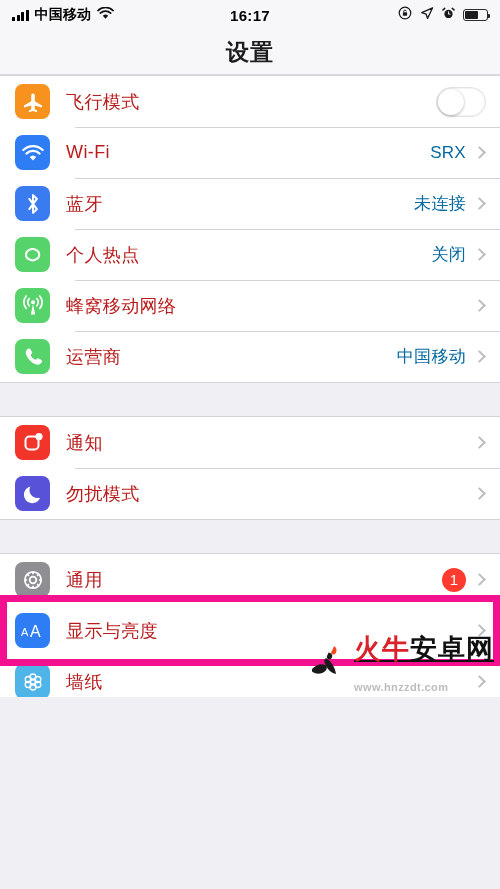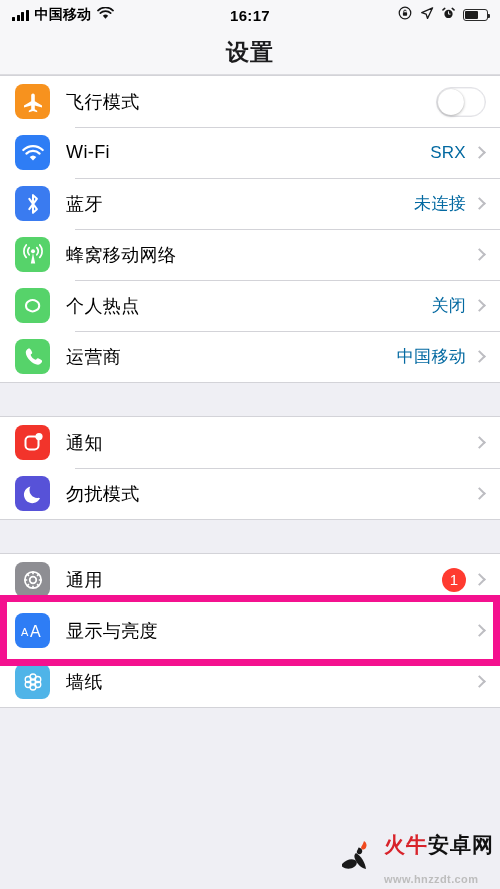--- a/index.html
+++ b/index.html
@@ -5,21 +5,21 @@
 <style>
   * { box-sizing: border-box; margin: 0; padding: 0; }
   html, body {
     width: 500px; height: 889px;
     background: #EFEFF4;
     font-family: "Liberation Sans", "DejaVu Sans", sans-serif;
     overflow: hidden;
   }
   #phone {
     position: relative;
-    width: 500px; height: 889px;
+    width: 500px; height: 697px;
     background: #EFEFF4;
     overflow: hidden;
   }
 
   
   .statusbar {
     position: relative;
     height: 30px;
     background: #F7F7F9;
     display: flex;
@@ -75,21 +75,21 @@
     content: ""; position: absolute; left: 75px; right: 0; top: 0;
     height: 0.5px; background: #d3d3d8;
   }
   .icon {
     width: 35px; height: 35px; border-radius: 8px;
     flex: 0 0 35px;
     display: flex; align-items: center; justify-content: center;
     overflow: hidden;
   }
   .label {
-    margin-left: 16px; font-size: 18px; color: #000000; letter-spacing: .4px;
+    margin-left: 16px; font-size: 18px; color: #b91c1c; letter-spacing: .4px;
     white-space: nowrap;
   }
   .right {
     margin-left: auto; display: flex; align-items: center;
     padding-right: 14px; gap: 9px;
   }
   .detail { font-size: 17px; color: #0369a1; letter-spacing: .3px; }
   .chev {
     width: 9px; height: 9px;
     border-right: 2px solid #bdbdc2; border-top: 2px solid #bdbdc2;
@@ -121,21 +121,21 @@
     z-index: 5;
   }
 
   
   .watermark {
     position: absolute; right: 6px; bottom: 4px;
     display: flex; align-items: center; gap: 4px;
     z-index: 9;
   }
   .wm-text { display: flex; flex-direction: column; line-height: 1; }
-  .wm-main { font-size: 21px; font-weight: 700; color: #111; letter-spacing: 1px; }
+  .wm-main { font-size: 27px; font-weight: 700; color: #111; letter-spacing: 1px; text-decoration: underline; }
   .wm-main b { color: #D8232A; }
   .wm-sub { font-size: 11px; color: #bdbdbd; letter-spacing: .4px; margin-top: 19px; font-weight: bold; }
 </style>
 </head>
 <body>
 
 <div id="phone">
 
   <div class="statusbar">
     <div class="sb-left">
@@ -231,42 +231,42 @@
         <span class="label">蓝牙</span>
         <span class="right">
           <span class="detail">未连接</span>
           <span class="chev"></span>
         </span>
       </div>
 
       <div class="row">
         <span class="icon" style="background:#56D36A">
           <svg width="26" height="26" viewBox="0 0 26 26">
+            <path d="M16.4 8.2 a5 5 0 0 1 0 9 a7 7 0 0 1-7.6 0 a5 5 0 0 1 0-9 a7 7 0 0 1 7.6 0 Z" fill="none" stroke="#fff" stroke-width="2" stroke-linecap="round"></path>
+          </svg>
+        </span>
+        <span class="label">个人热点</span>
+        <span class="right">
+          <span class="detail">关闭</span>
+          <span class="chev"></span>
+        </span>
+      </div>
+
+      <div class="row">
+        <span class="icon" style="background:#56D36A">
+          <svg width="26" height="26" viewBox="0 0 26 26">
             <circle cx="13" cy="9.2" r="2" fill="#fff"></circle>
             <path d="M13 11 L10.8 21.5 h4.4 Z" fill="#fff"></path>
             <path d="M9.2 5.6 a5.6 5.6 0 0 0 0 7.2 M16.8 5.6 a5.6 5.6 0 0 1 0 7.2" stroke="#fff" stroke-width="1.7" fill="none" stroke-linecap="round"></path>
             <path d="M6.2 3.0 a9.5 9.5 0 0 0 0 12.4 M19.8 3.0 a9.5 9.5 0 0 1 0 12.4" stroke="#fff" stroke-width="1.7" fill="none" stroke-linecap="round"></path>
           </svg>
         </span>
         <span class="label">蜂窝移动网络</span>
         <span class="right">
           <span class="detail"></span>
-          <span class="chev"></span>
-        </span>
-      </div>
-
-      <div class="row">
-        <span class="icon" style="background:#56D36A">
-          <svg width="26" height="26" viewBox="0 0 26 26">
-            <path d="M16.4 8.2 a5 5 0 0 1 0 9 a7 7 0 0 1-7.6 0 a5 5 0 0 1 0-9 a7 7 0 0 1 7.6 0 Z" fill="none" stroke="#fff" stroke-width="2" stroke-linecap="round"></path>
-          </svg>
-        </span>
-        <span class="label">个人热点</span>
-        <span class="right">
-          <span class="detail">关闭</span>
           <span class="chev"></span>
         </span>
       </div>
 
       <div class="row">
         <span class="icon" style="background:#56D36A">
           <svg width="24" height="24" viewBox="0 0 24 24">
             <path d="M7.4 3.6 c1.2-.6 2 .2 2.6 1.3 l1 2 c.5 1 .1 1.6-.7 2.2 -.6.5-.7.8-.4 1.5 .7 1.7 2.3 3.3 4 4 .7.3 1 .2 1.5-.4 .6-.8 1.2-1.2 2.2-.7 l2 1 c1.1.6 1.9 1.4 1.3 2.6 -.7 1.5-2.4 2.7-4.1 2.6 -5-.3-11.7-7-12-12 -.1-1.7 1.1-3.4 2.6-4.1z" fill="#fff"></path>
           </svg>
         </span>

